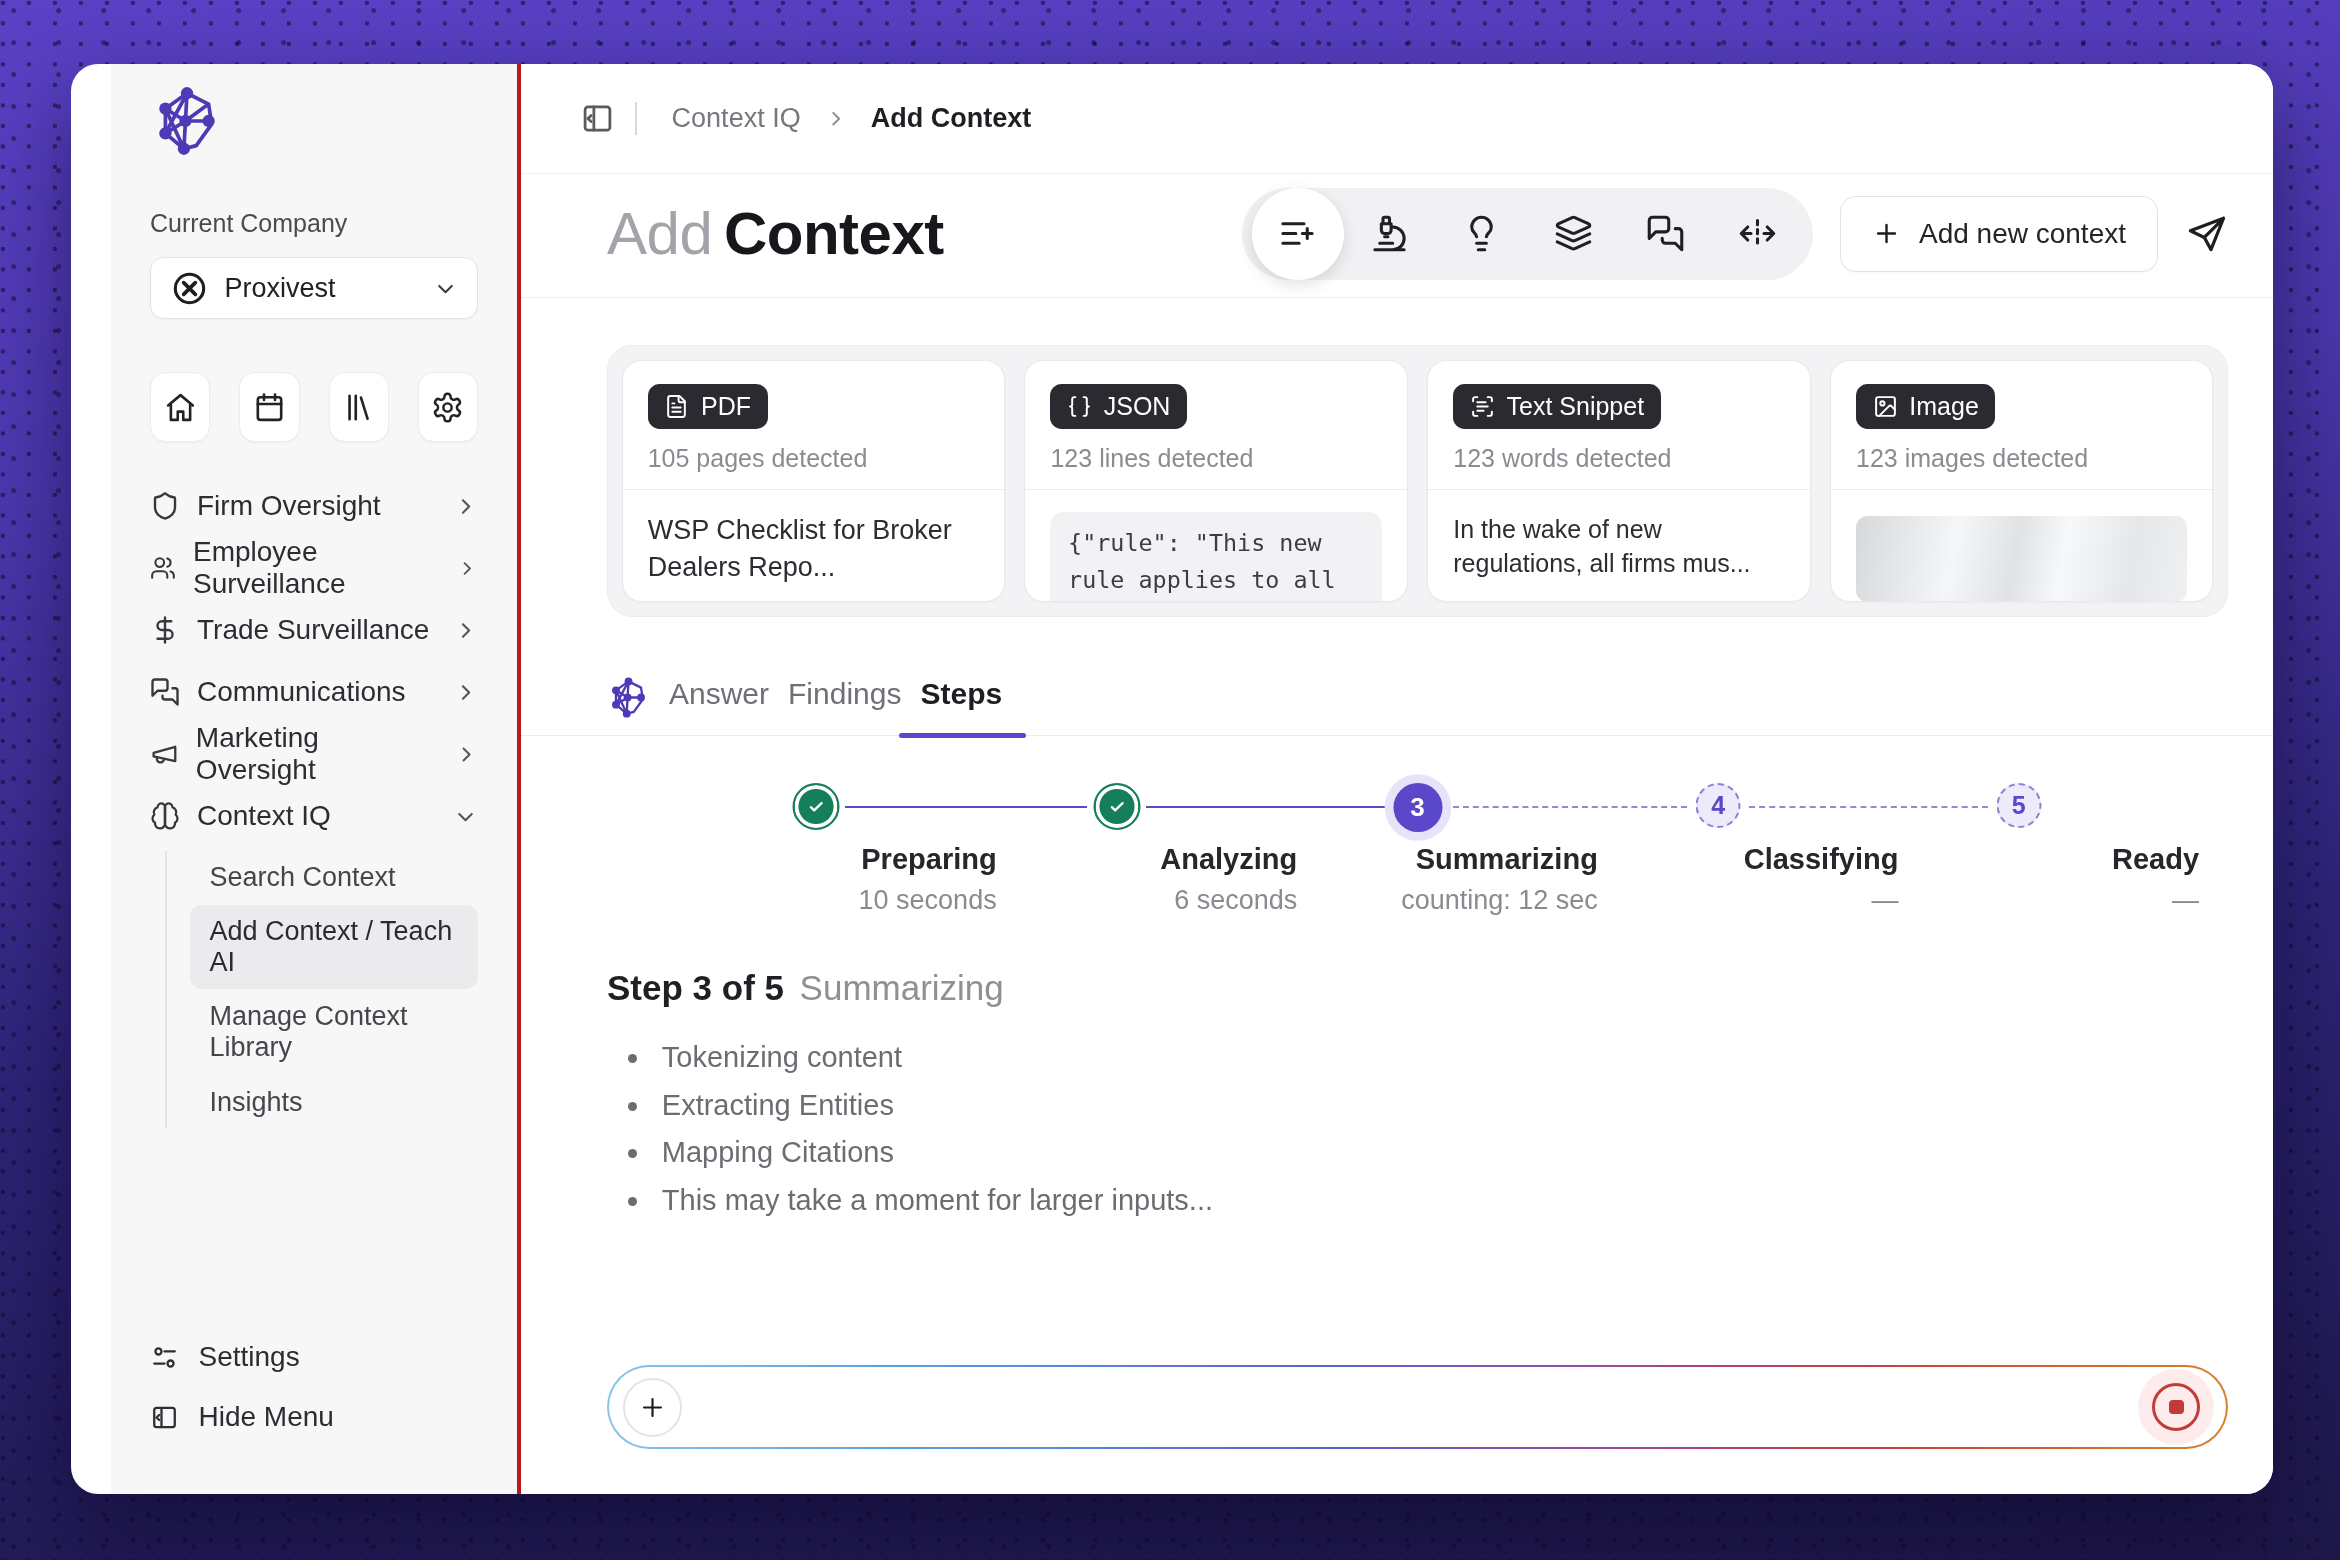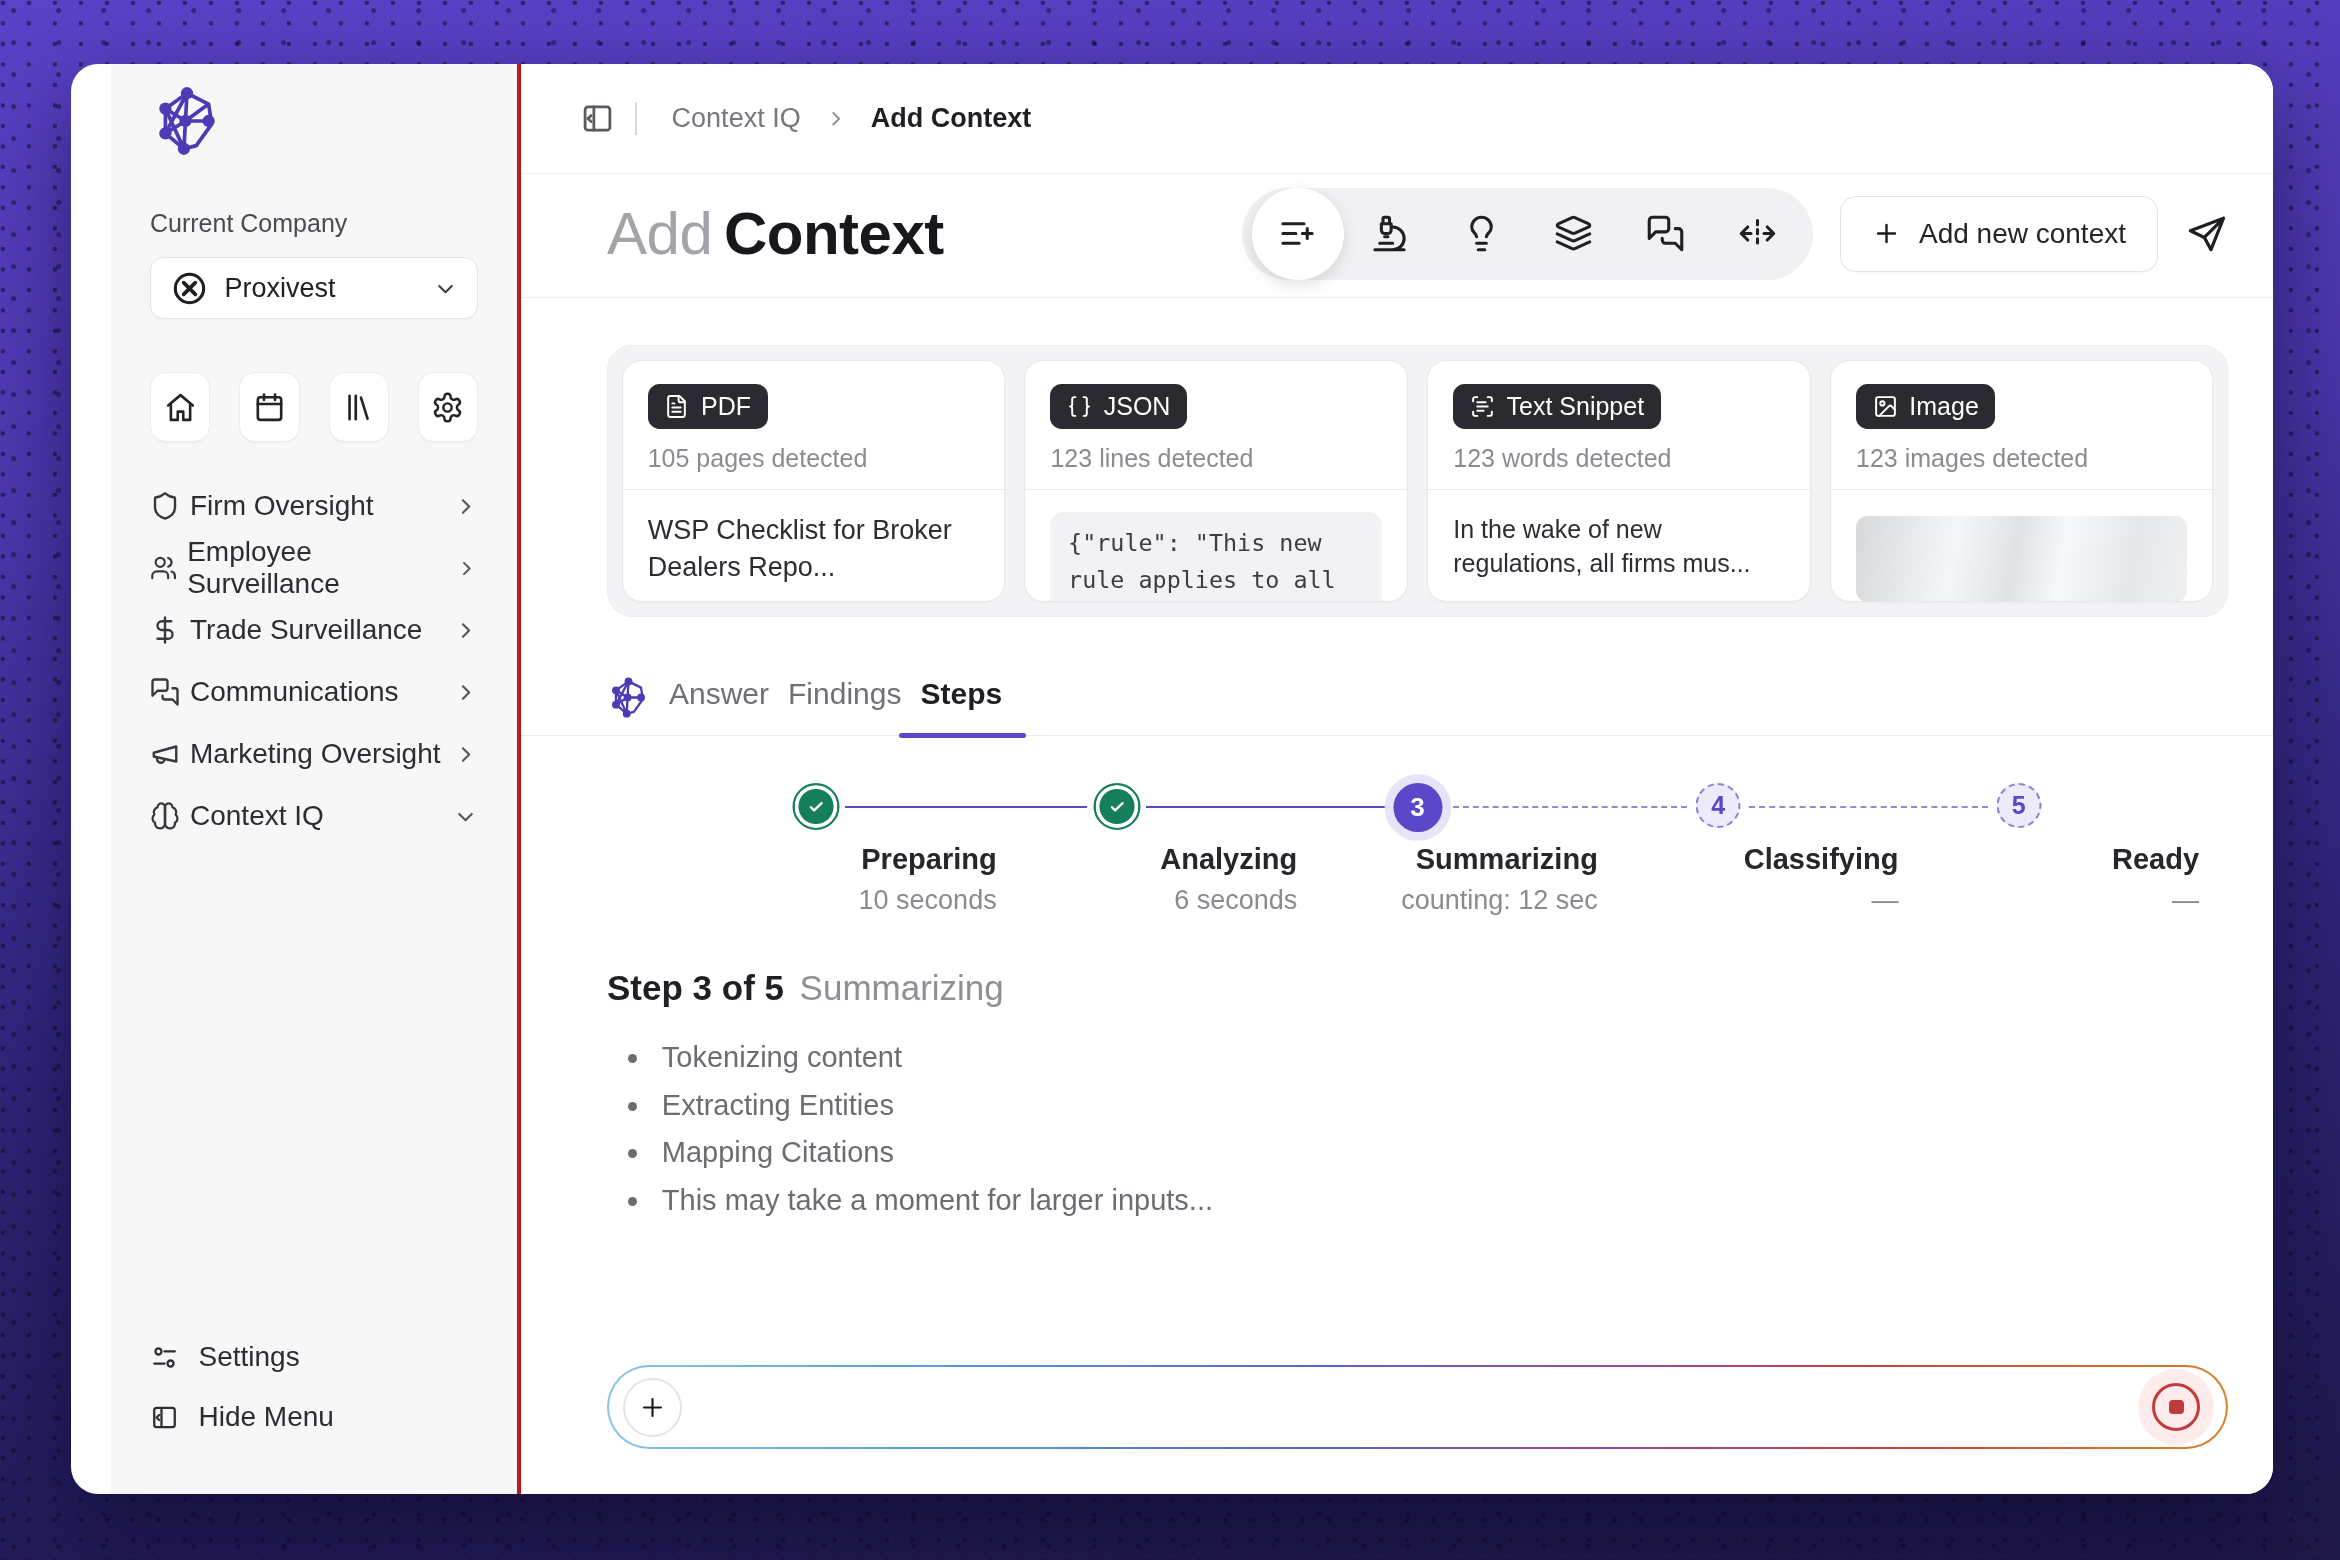--- a/index.html
+++ b/index.html
@@ -39,21 +39,21 @@
 
   .quick-row { display:flex; gap:29px; margin-top:53px; }
   .quick-btn {
     width:70px; height:70px; background:#fff; border:1px solid #ececef; border-radius:15.6px;
     display:flex; align-items:center; justify-content:center; color:#222227;
     box-shadow:0 1px 2px rgba(0,0,0,.04); cursor:pointer;
   }
   .quick-btn svg { width:33px; height:33px; }
 
   .menu { margin-top:33px; display:flex; flex-direction:column; }
-  .menu-item { display:flex; align-items:center; gap:10px; height:62px; cursor:pointer; }
+  .menu-item { display:flex; align-items:center; gap:17px; height:62px; cursor:pointer; }
   .menu-item svg.mi { width:30px; height:30px; color:#37373d; }
   .menu-item .mlabel { font-size:28px; color:#2c2c32; }
   .menu-item svg.mchev { margin-left:auto; width:25px; height:25px; color:#55555c; }
 
   .submenu { margin:3.9px 0 2px 14.6px; border-left:2px solid #e3e3e7; padding-left:23.4px;
     display:flex; flex-direction:column; gap:2px; }
   .submenu-item { font-size:27px; color:#45454c; padding:10.7px 19.5px; border-radius:11.7px; cursor:pointer; }
   .submenu-item.active { background:#ebebee; color:#2a2a30; }
 
   .side-spacer { flex:1; }
@@ -292,20 +292,26 @@
           <path d="M12 5a3 3 0 1 0-5.997.125 4 4 0 0 0-2.526 5.77 4 4 0 0 0 .556 6.588A4 4 0 1 0 12 18Z"></path>
           <path d="M12 5a3 3 0 1 1 5.997.125 4 4 0 0 1 2.526 5.77 4 4 0 0 1-.556 6.588A4 4 0 1 1 12 18Z"></path>
           <path d="M12 5v13"></path>
           </svg>
         <span class="mlabel">Context IQ</span>
         <svg class="mchev" viewBox="0 0 24 24" fill="none" stroke="currentColor" stroke-width="2" stroke-linecap="round" stroke-linejoin="round">
             <path d="m6 9.5 6 6 6-6"></path>
           </svg>
       </div>
 
+      <div class="submenu">
+        <div class="submenu-item">Search Context</div>
+        <div class="submenu-item active">Add Context / Teach AI</div>
+        <div class="submenu-item">Manage Context Library</div>
+        <div class="submenu-item">Insights</div>
+      </div>
     </nav>
 
     <div class="side-spacer"></div>
 
     <div class="footer-item">
       <svg viewBox="0 0 24 24" fill="none" stroke="currentColor" stroke-width="1.9" stroke-linecap="round">
         <circle cx="7" cy="7" r="2.5"></circle>
           <path d="M12 7h8.5M3.5 17h8.5"></path>
           <circle cx="17" cy="17" r="2.5"></circle>
         </svg>

